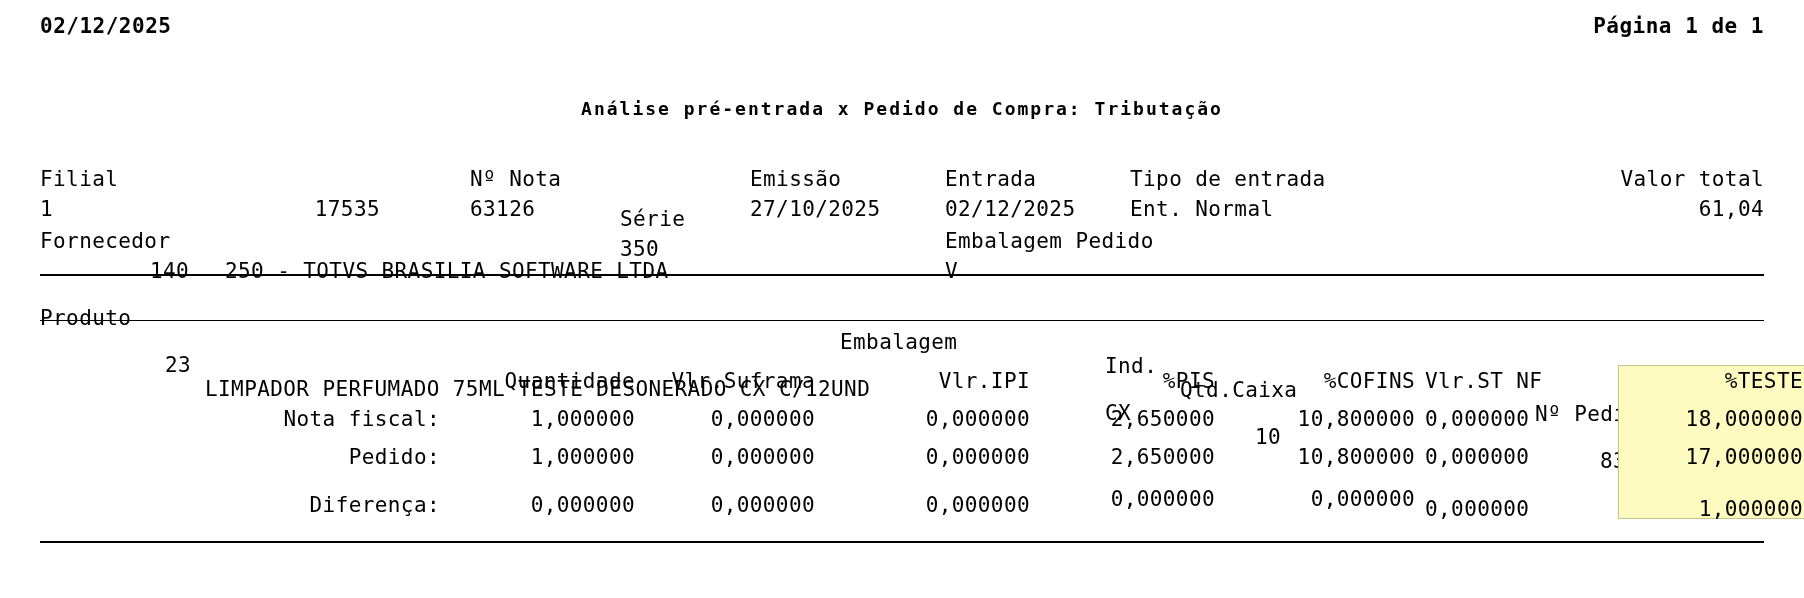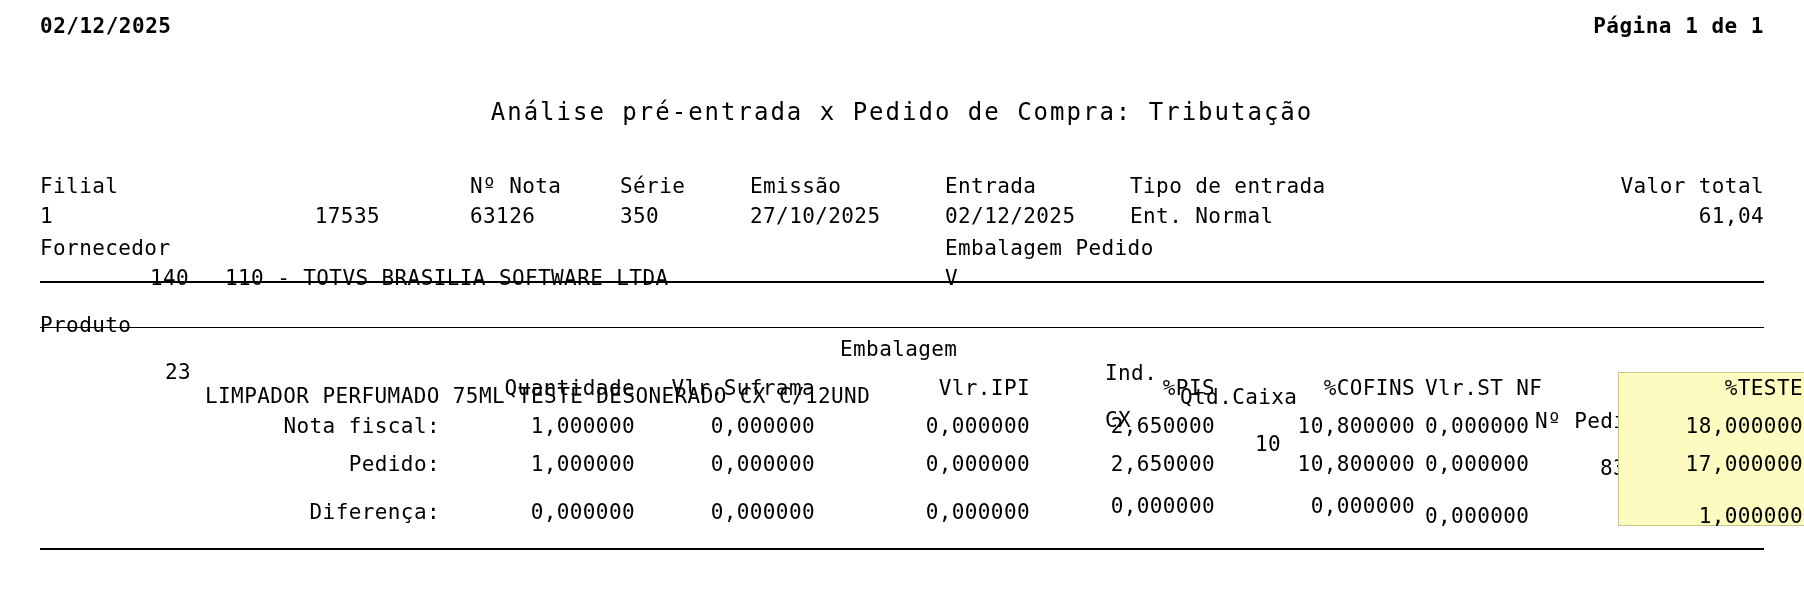--- a/index.html
+++ b/index.html
@@ -30,42 +30,42 @@
     align-items: baseline;
     font-size: 21px;
     font-weight: bold;
     letter-spacing: 0.5px;
     padding-top: 14px;
   }
 
   
   .doc-title {
     text-align: center;
-    font-size: 24px;
-    font-weight: normal;
+    font-size: 18px;
+    font-weight: bold;
     letter-spacing: 2px;
     margin-top: 60px;
   }
 
   
   .meta {
     margin-top: 45px;
     font-size: 21px;
     line-height: 30px;
     letter-spacing: 0.4px;
     position: relative;
     height: 110px;
   }
   .meta .cell { position: absolute; white-space: pre; }
 
   
   .c-filial      { left: 0px; }
   .c-transacao   { left: 180px; }
   .c-nota        { left: 430px; }
-  .c-serie       { left: 580px; }
+  .c-serie       { left: 580px; margin-top: 40px; }
   .c-emissao     { left: 710px; }
   .c-entrada     { left: 905px; }
   .c-tipo        { left: 1090px; }
   .c-valor       { right: 0px; text-align: center; }
 
   .r1 { top: 0px; }
   .r2 { top: 30px; }
   .r3 { top: 62px; }
   .r4 { top: 92px; }
 
@@ -162,21 +162,21 @@
     <span class="cell c-serie     r2">350</span>
     <span class="cell c-emissao   r2">27/10/2025</span>
     <span class="cell c-entrada   r2">02/12/2025</span>
     <span class="cell c-tipo      r2">Ent. Normal</span>
     <span class="cell c-valor     r2">61,04</span>
 
     <span class="cell c-fornec-lbl r3">Fornecedor</span>
     <span class="cell c-emb-lbl    r3">Embalagem Pedido</span>
 
     <span class="cell c-fornec-cod  r4">140</span>
-    <span class="cell c-fornec-nome r4">110 - TOTVS BRASILIA SOFTWARE LTDA</span>
+    <span class="cell c-fornec-nome r4">250 - TOTVS BRASILIA SOFTWARE LTDA</span>
     <span class="cell c-emb-val     r4">V</span>
   </div>
 
   <div class="rule"></div>
 
   <div class="ptable">
     <div class="row" style="height:38px;padding-top:6px;">
       <span class="cell h-produto">Produto</span>
       <span class="cell h-embalagem">Embalagem</span>
       <span class="cell h-ind">Ind.</span>

